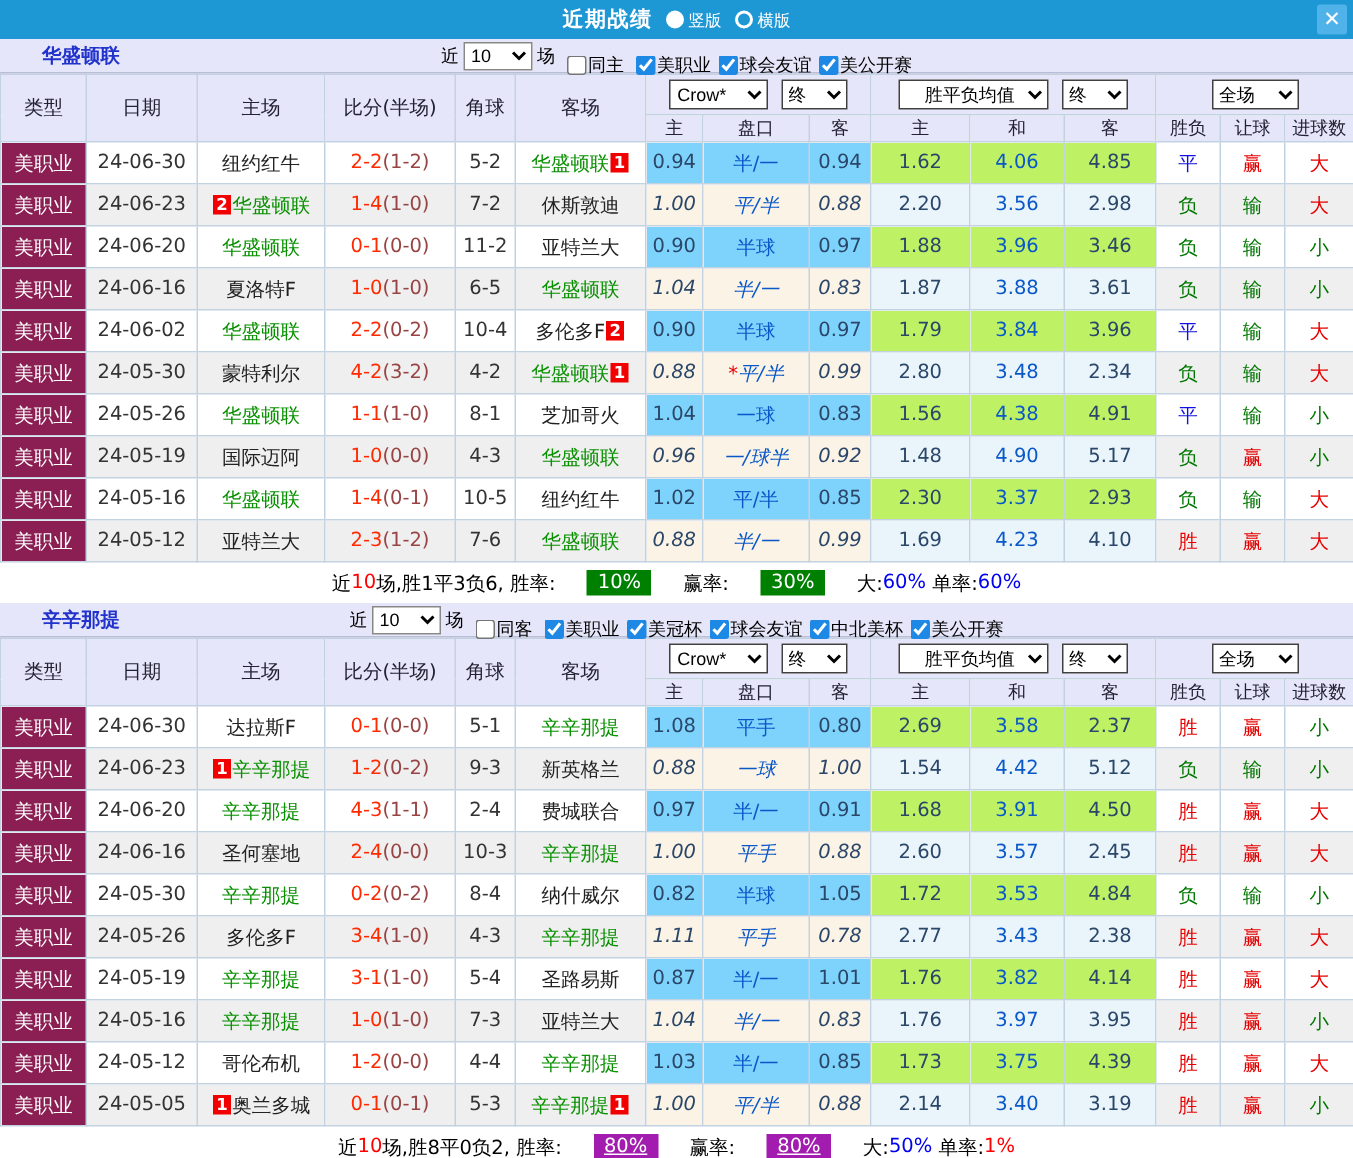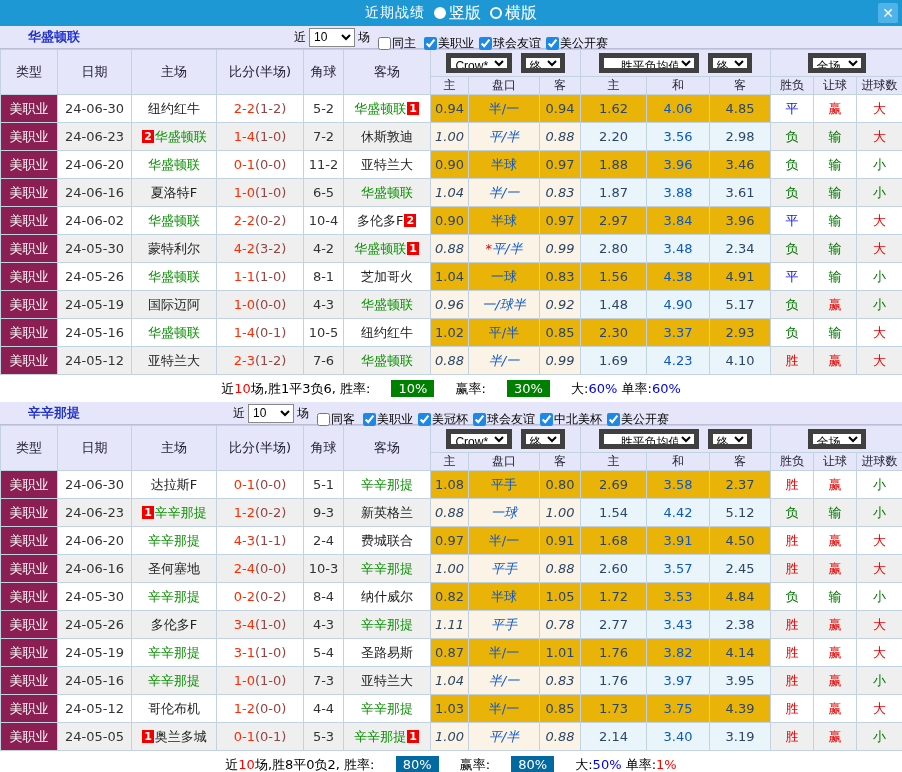--- a/index.html
+++ b/index.html
@@ -1,71 +1,71 @@
 <!DOCTYPE html>
 <html><head>
 <meta charset="utf-8">
 <style>
   html,body{margin:0;padding:0;}
   body{width:902px;height:772px;overflow:hidden;background:#fff;
        font-family:"DejaVu Sans","Liberation Sans",sans-serif;font-size:13px;color:#333;}
 
   
   .titlebar{height:26px;background:#1e97d5;position:relative;display:flex;align-items:center;justify-content:center;color:#fff;}
-  .title{font-weight:normal;font-size:14px;letter-spacing:1px;}
+  .title{font-weight:bold;font-size:14px;letter-spacing:1px;}
   .radio{width:12px;height:12px;border:2px solid #fff;border-radius:50%;display:inline-block;
          margin:0 3px 0 9px;box-sizing:border-box;background:transparent;cursor:pointer;}
   .radio.sel{background:#fff;}
-  .rlabel{font-size:16px;}
+  .rlabel{font-size:11px;}
   .close-btn{position:absolute;right:4px;top:3px;width:20px;height:20px;background:#4fb2e8;color:#fff;
          text-align:center;line-height:20px;font-size:14px;font-weight:bold;border-radius:2px;cursor:pointer;}
 
   
   .teambar{height:22px;background:#e6e6fa;border-bottom:1px solid #b9bdd6;display:flex;align-items:center;position:relative;}
   .teamname{position:absolute;left:28px;color:#2233cc;font-weight:bold;font-size:13px;}
   .filterbar{margin:0 auto;display:flex;align-items:center;gap:3px;font-size:12px;color:#000;}
   .filterbar select{height:19px;font-size:12px;border:1px solid #888;background:#fff;}
   .sel-count{width:46px;}
   .comp{display:inline-flex;align-items:center;margin-left:5px;cursor:pointer;margin-top:13px;}
   input[type=checkbox]{width:13px;height:13px;accent-color:#1e88e5;margin:0 1px 0 0;}
 
   
   table{border-collapse:collapse;table-layout:fixed;width:902px;}
   th,td{border:1px solid #c3d2e0;text-align:center;padding:0;overflow:hidden;white-space:nowrap;}
   thead th{background:#e6e6fa;font-weight:normal;font-size:13px;color:#223;}
   tr.h1 th{height:26px;}
   tr.h2 th{height:16px;font-size:12px;}
-  .ddcell select{font-size:12px;height:20px;border:5px solid #404040;background:#fff;margin:0 2px;}
+  .ddcell select{font-size:12px;height:20px;border:1px solid #404040;background:#fff;margin:0 2px;}
   .sel-company{width:66px;} .sel-final{width:44px;} .sel-avg{width:100px;padding-left:12px;} .sel-full{width:58px;}
 
   tbody td{height:27px;font-size:13px;color:#333;background:#fff;}
   tbody tr.alt td{background:#efefef;}
   td.league{background:#8b1e52;color:#fff;}
   tbody tr.alt td.league{background:#8b1e52;}
-  td.asian{background:#eab308;color:#2a4668;}
+  td.asian{background:#7dd3fc;color:#2a4668;}
   tbody tr.alt td.asian{background:#fbf3e6;font-style:italic;}
   td.hcap{color:#0a58c8;}
-  td.euro{background:#eab308;color:#2a4668;}
+  td.euro{background:#bef264;color:#2a4668;}
   tbody tr.alt td.euro{background:#e9f4fb;}
   td.draw{color:#0a58c8;}
   td.team{color:#222;}
   td.team.self{color:#089000;}
   .badge{display:inline-block;background:#f20000;color:#fff;font-size:11px;font-weight:bold;
          padding:0 2px;margin:0 1px;line-height:13px;vertical-align:1px;}
   td.score .full{color:#ff2a00;}
   td.score .half{color:#994444;}
   .res-w{color:#e60000;} .res-l{color:#007700;} .res-d{color:#1111dd;}
   .star{color:#e60000;}
 
   
   .summary{height:27px;display:flex;align-items:center;justify-content:center;font-size:13px;color:#000;}
   .summary span{white-space:pre;}
   .c-red{color:#f00;} .c-blue{color:#0000ee;text-align:right;}
   .badge-pct{color:#fff;padding:1px 7px;margin:0 17px;}
-  .bg-green{background:#008000;} .bg-red{background:#0369a1;}
+  .bg-green{background:#008000;} .bg-red{background:#a21caf;text-decoration:underline;}
 </style>
 </head>
 <body>
 
 <div class="titlebar">
   <span class="title">近期战绩</span>
   <span class="radio sel"></span>
   <span class="rlabel">竖版</span>
   <span class="radio"></span>
   <span class="rlabel">横版</span>
@@ -217,21 +217,21 @@
         <tr>
           <td class="league">美职业</td>
           <td class="date">24-06-02</td>
           <td class="team self"><span>华盛顿联</span></td>
           <td class="score"><span class="full">2-2</span><span class="half">(0-2)</span></td>
           <td class="corner">10-4</td>
           <td class="team"><span>多伦多F</span><span class="badge">2</span></td>
           <td class="asian">0.90</td>
           <td class="asian hcap">半球</td>
           <td class="asian">0.97</td>
-          <td class="euro">2.97</td>
+          <td class="euro">1.79</td>
           <td class="euro draw">3.84</td>
           <td class="euro">3.96</td>
           <td class="res res-d">平</td>
           <td class="res res-l">输</td>
           <td class="res res-w">大</td>
         </tr>
         <tr class="alt">
           <td class="league">美职业</td>
           <td class="date">24-05-30</td>
           <td class="team"><span>蒙特利尔</span></td>

